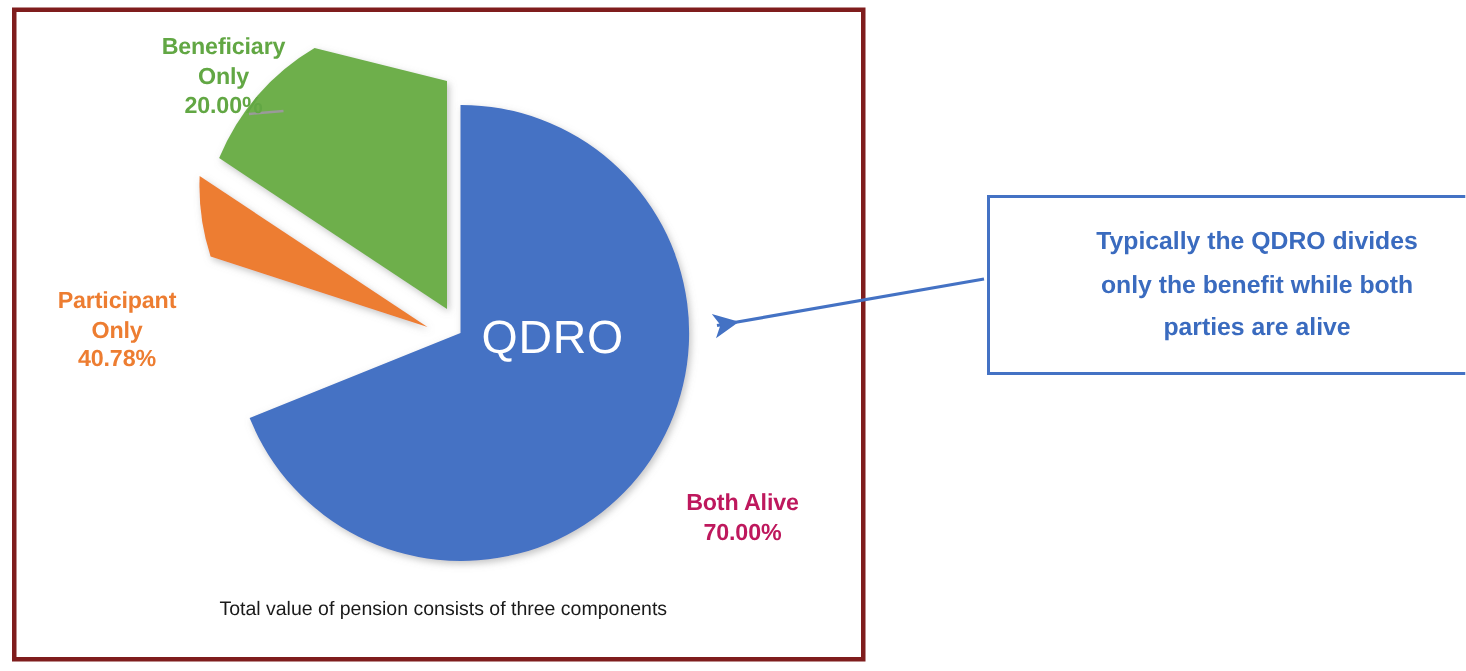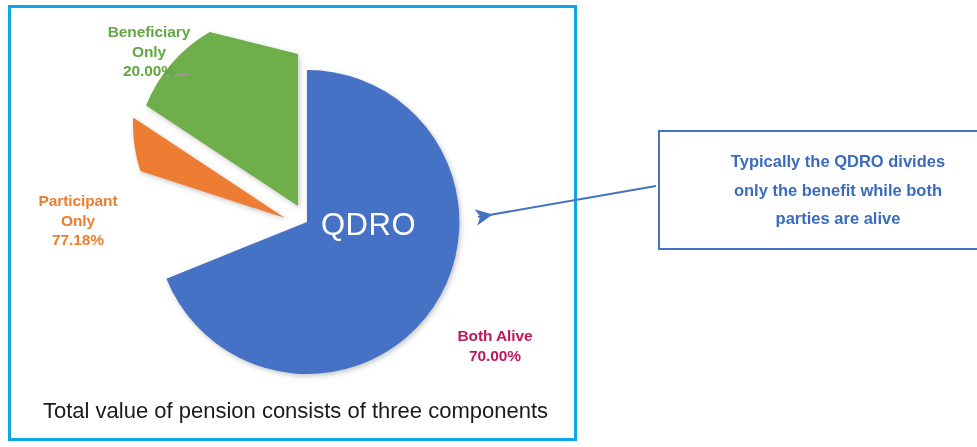--- a/index.html
+++ b/index.html
@@ -20,21 +20,21 @@
   }
 
   
   #chart-panel {
     position: absolute;
     left: 8px;
     top: 5px;
     width: 569px;
     height: 436px;
     box-sizing: border-box;
-    border: 3px solid #0ea5e9;
+    border: 3px solid #7f1d1d;
     background: #ffffff;
   }
 
   #pie-svg {
     position: absolute;
     left: 0px;
     top: 0px;
     width: 569px;
     height: 436px;
     display: block;
@@ -86,21 +86,21 @@
   }
 
   
   #chart-caption {
     position: absolute;
     left: 0px;
     top: 390px;
     width: 569px;
     text-align: center;
     color: #1a1a1a;
-    font-size: 22px;
+    font-size: 13px;
     font-weight: 400;
   }
 
   
   #callout-box {
     position: absolute;
     left: 658px;
     top: 130px;
     width: 360px;
     height: 120px;
@@ -153,21 +153,21 @@
 
       <line x1="155" y1="68" x2="178" y2="66" stroke="#9a9a9a" stroke-width="1.6"></line>
     </svg>
 
     <div id="label-beneficiary" class="pie-label">Beneficiary
 Only
 20.00%</div>
 
     <div id="label-participant" class="pie-label">Participant
 Only
-77.18%</div>
+40.78%</div>
 
     <div id="label-bothalive" class="pie-label">Both Alive
 70.00%</div>
 
     <div id="qdro-text">QDRO</div>
 
     <div id="chart-caption">Total value of pension consists of three components</div>
   </div>
 
   <svg id="arrow-svg" viewBox="0 0 210 60" aria-hidden="true">

